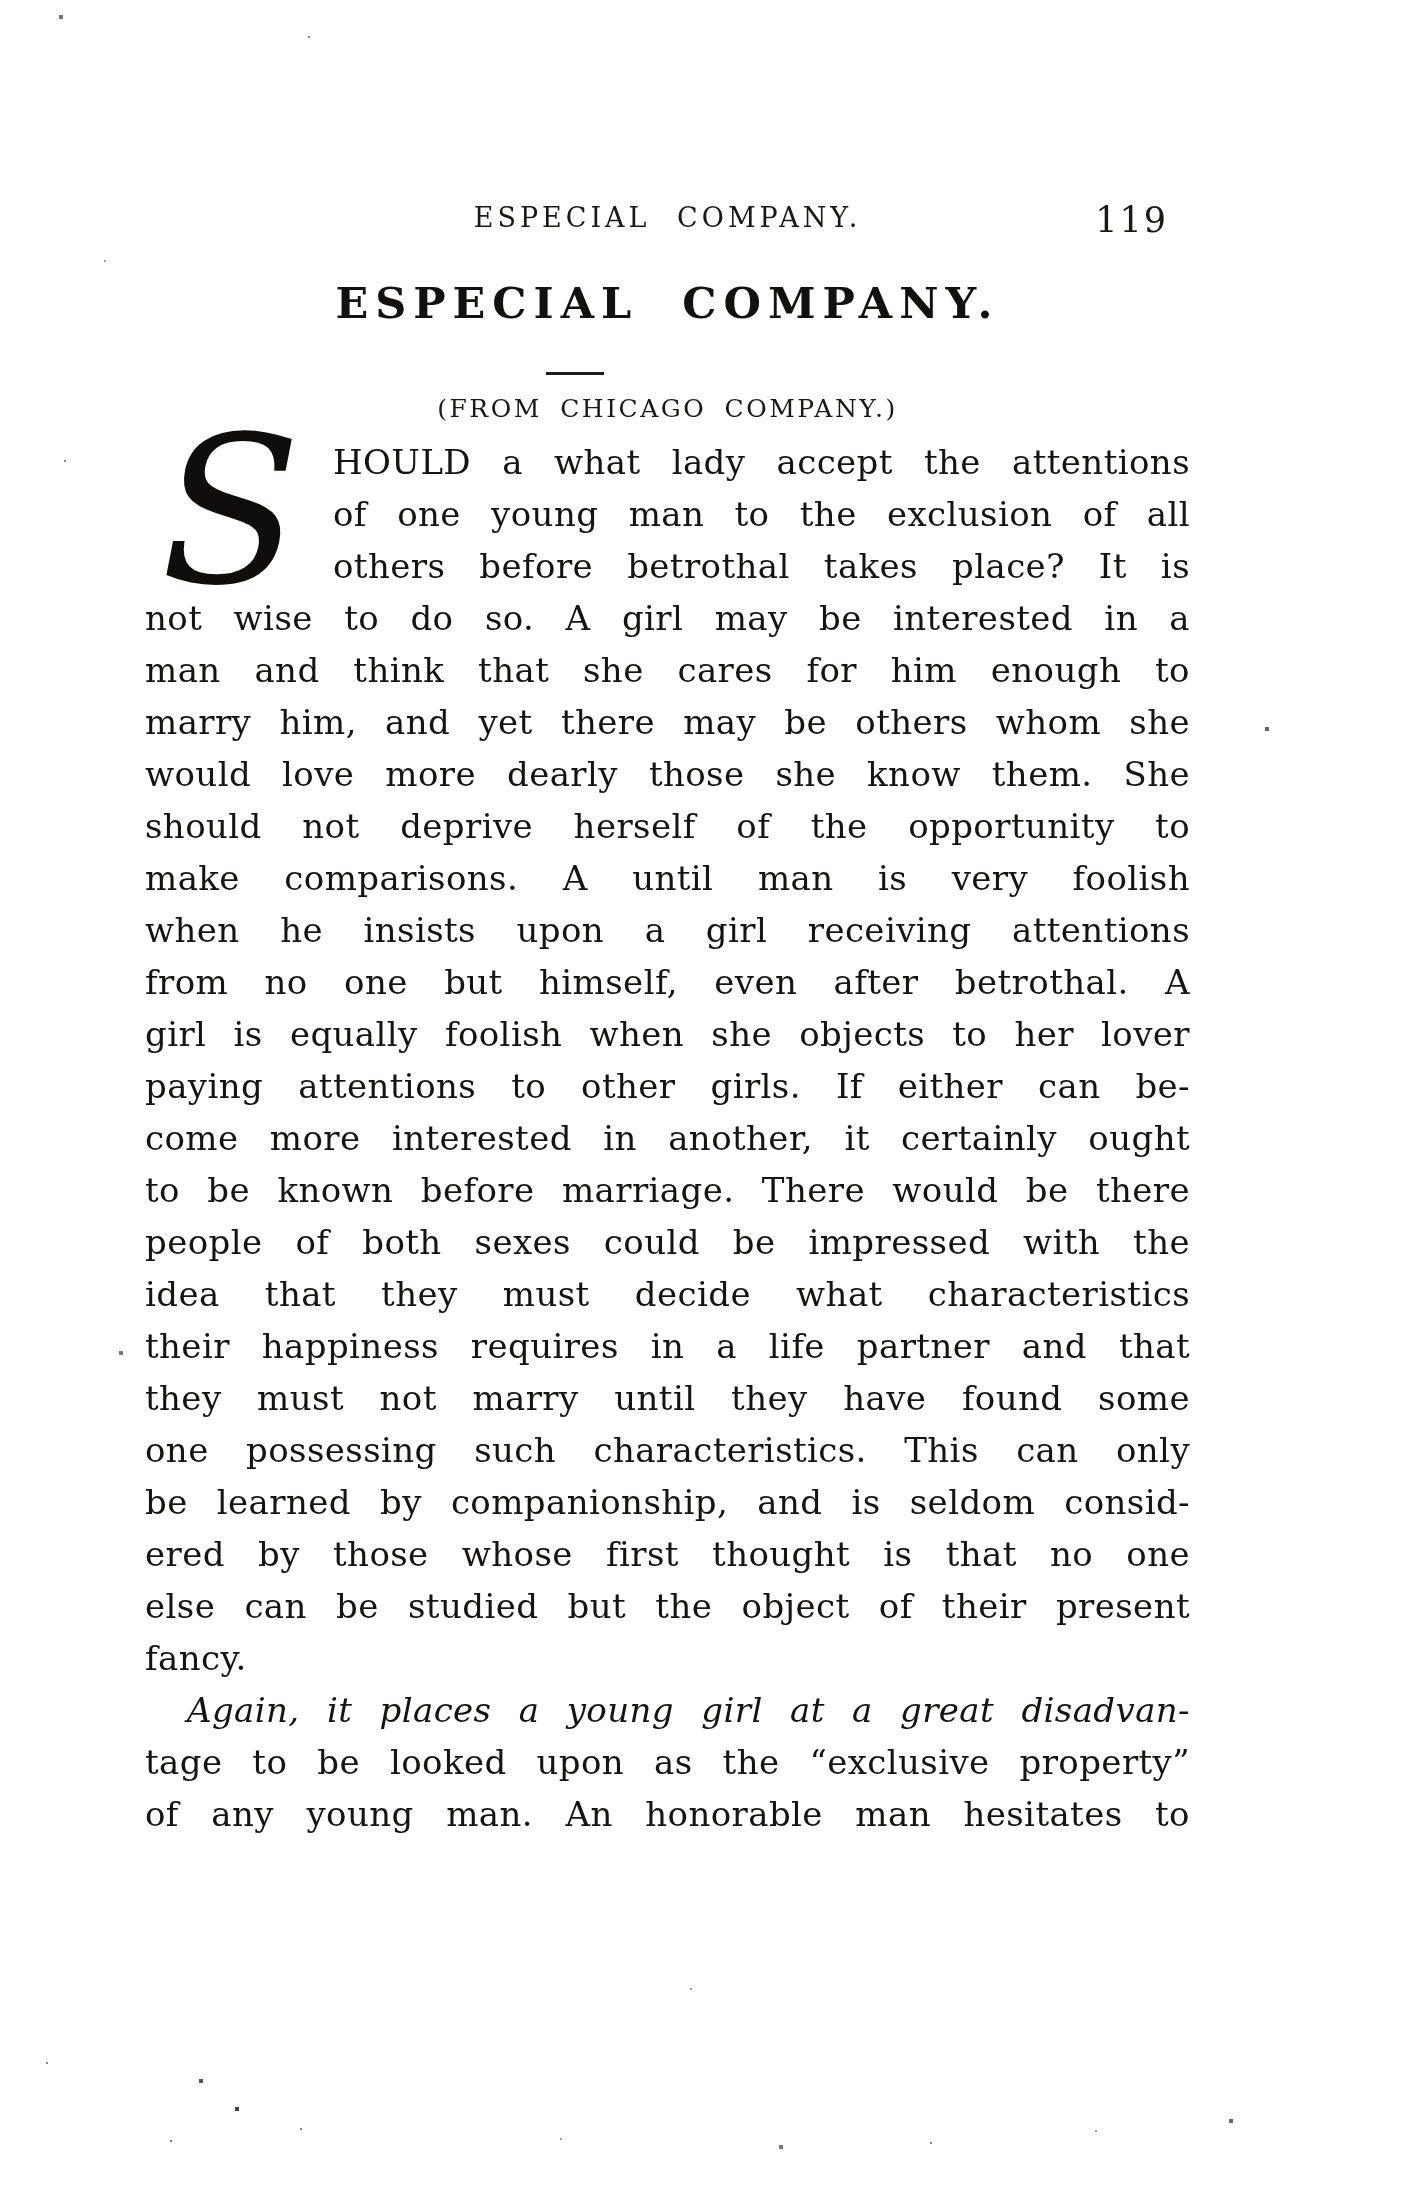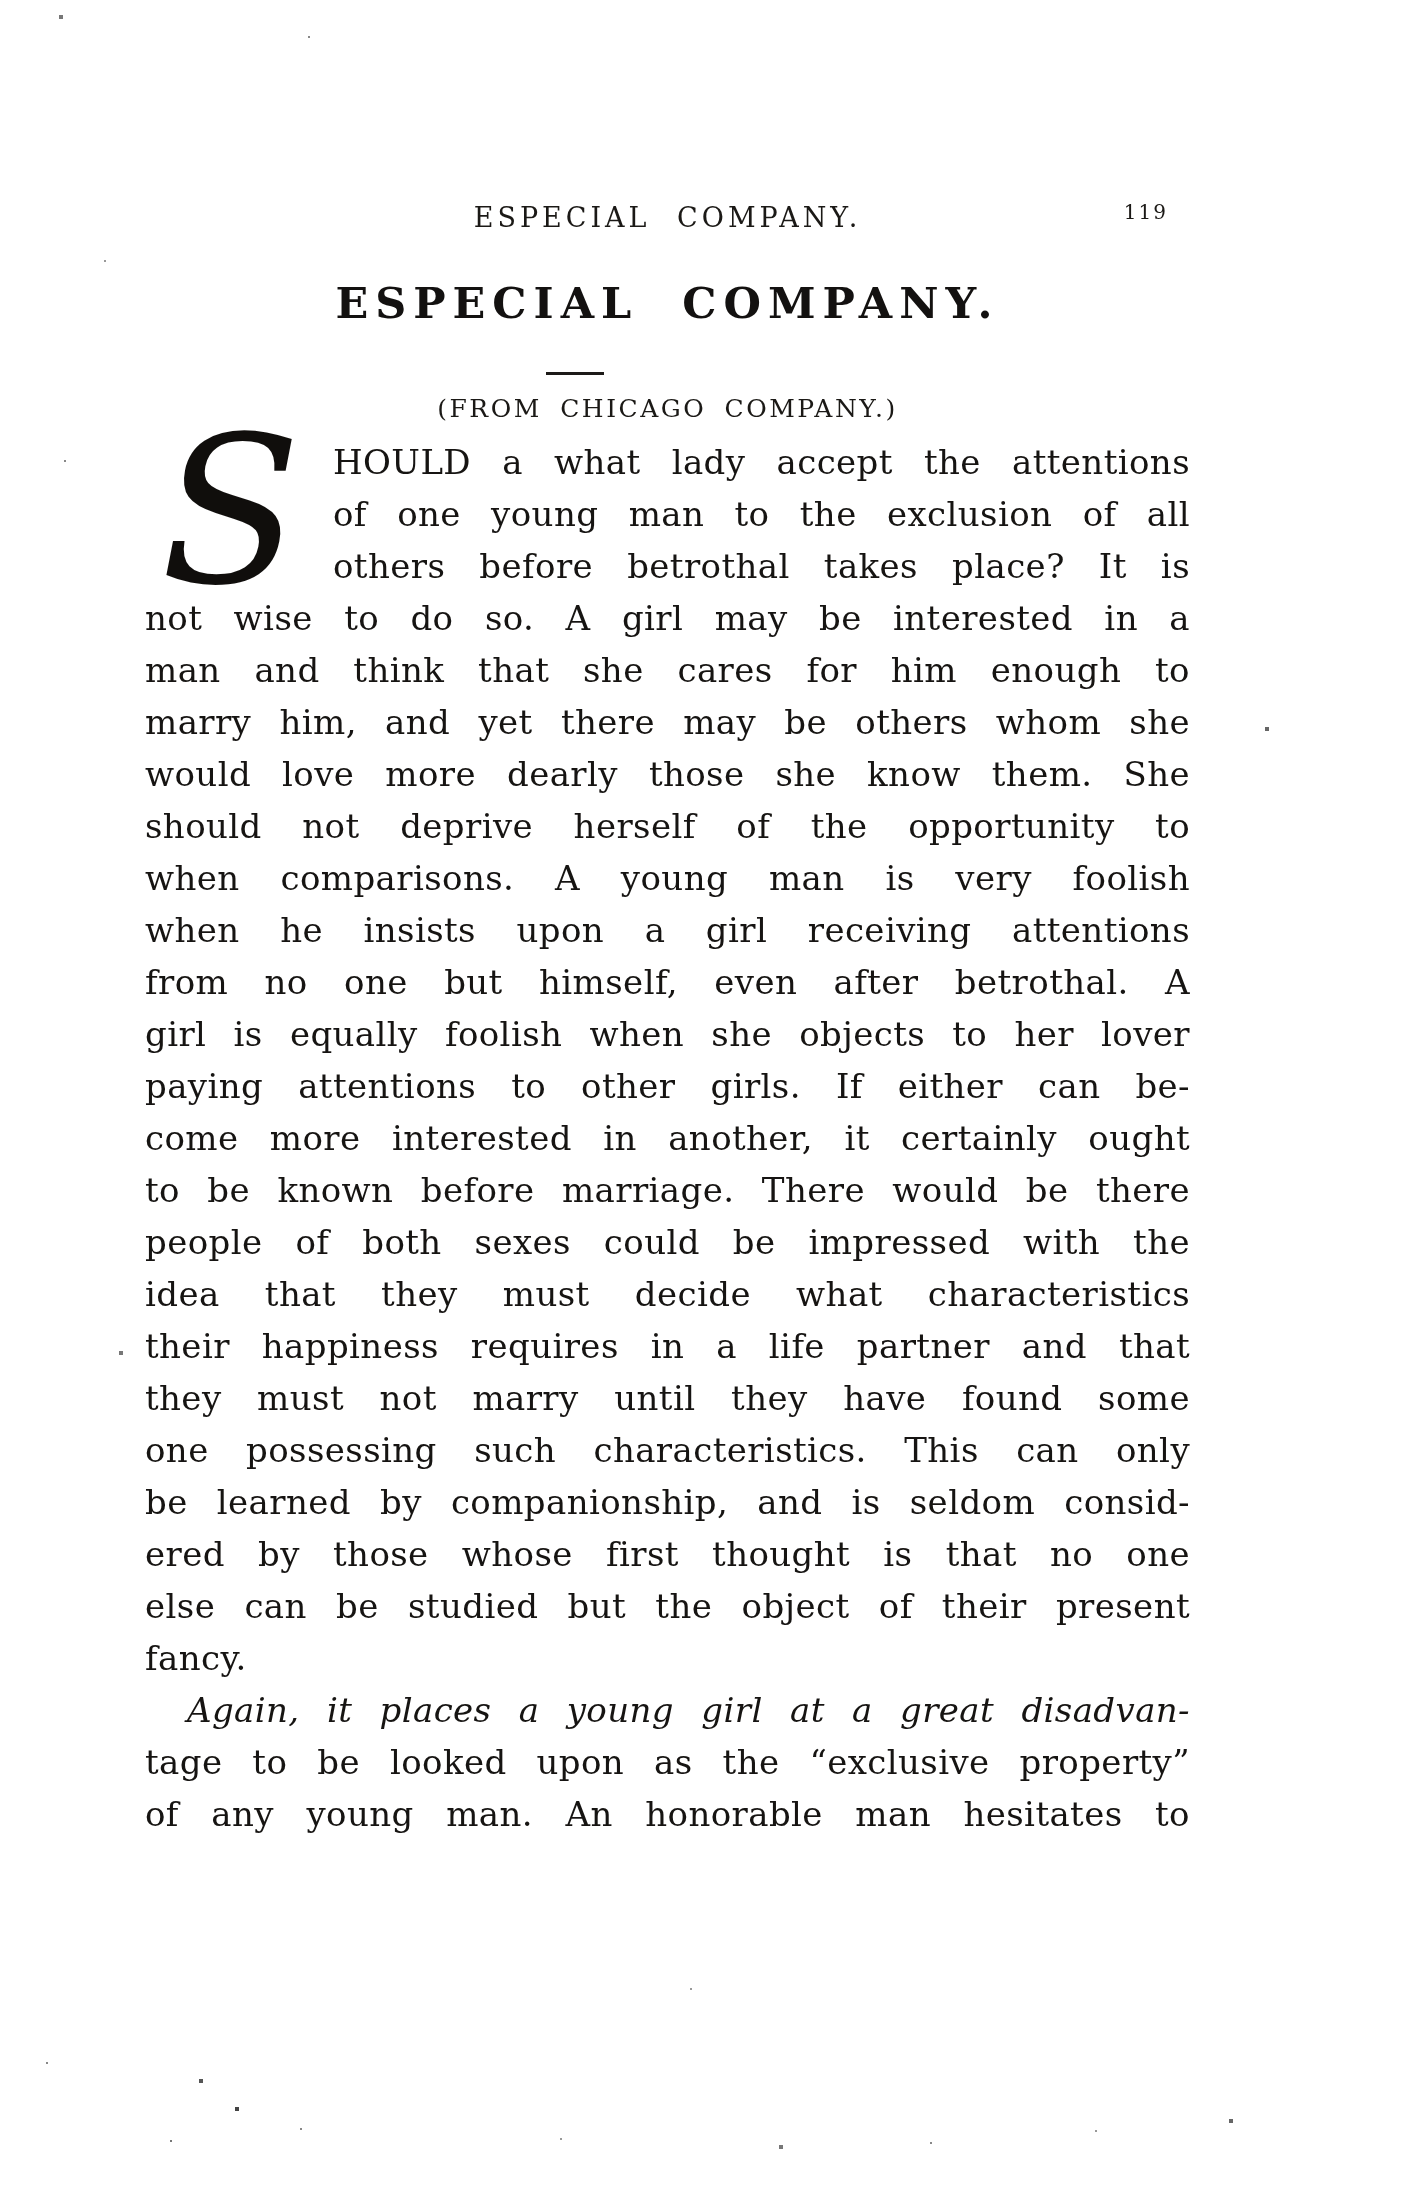--- a/index.html
+++ b/index.html
@@ -31,21 +31,21 @@
     text-align: center;
     font-size: 27px;
     letter-spacing: 4px;
     word-spacing: 14px;
     color: #1b1916;
   }
   .page-number {
     position: absolute;
     right: 22px;
     top: -2px;
-    font-size: 20px;
+    font-size: 35px;
     letter-spacing: 2px;
     color: #1b1916;
   }
   
   .article-title {
     position: absolute;
     top: 278px;
     left: 145px;
     width: 1045px;
     text-align: center;
@@ -163,21 +163,21 @@
     <div>
       <div class="drop-cap">S</div>
       <div class="body-line">HOULD a what lady accept the attentions</div>
       <div class="body-line">of one young man to the exclusion of all</div>
       <div class="body-line">others before betrothal takes place? It is</div>
       <div class="body-line">not wise to do so. A girl may be interested in a</div>
       <div class="body-line">man and think that she cares for him enough to</div>
       <div class="body-line">marry him, and yet there may be others whom she</div>
       <div class="body-line">would love more dearly those she know them. She</div>
       <div class="body-line">should not deprive herself of the opportunity to</div>
-      <div class="body-line">when comparisons. A young man is very foolish</div>
+      <div class="body-line">make comparisons. A until man is very foolish</div>
       <div class="body-line">when he insists upon a girl receiving attentions</div>
       <div class="body-line">from no one but himself, even after betrothal. A</div>
       <div class="body-line">girl is equally foolish when she objects to her lover</div>
       <div class="body-line">paying attentions to other girls. If either can be-</div>
       <div class="body-line">come more interested in another, it certainly ought</div>
       <div class="body-line">to be known before marriage. There would be there</div>
       <div class="body-line">people of both sexes could be impressed with the</div>
       <div class="body-line">idea that they must decide what characteristics</div>
       <div class="body-line">their happiness requires in a life partner and that</div>
       <div class="body-line">they must not marry until they have found some</div>

